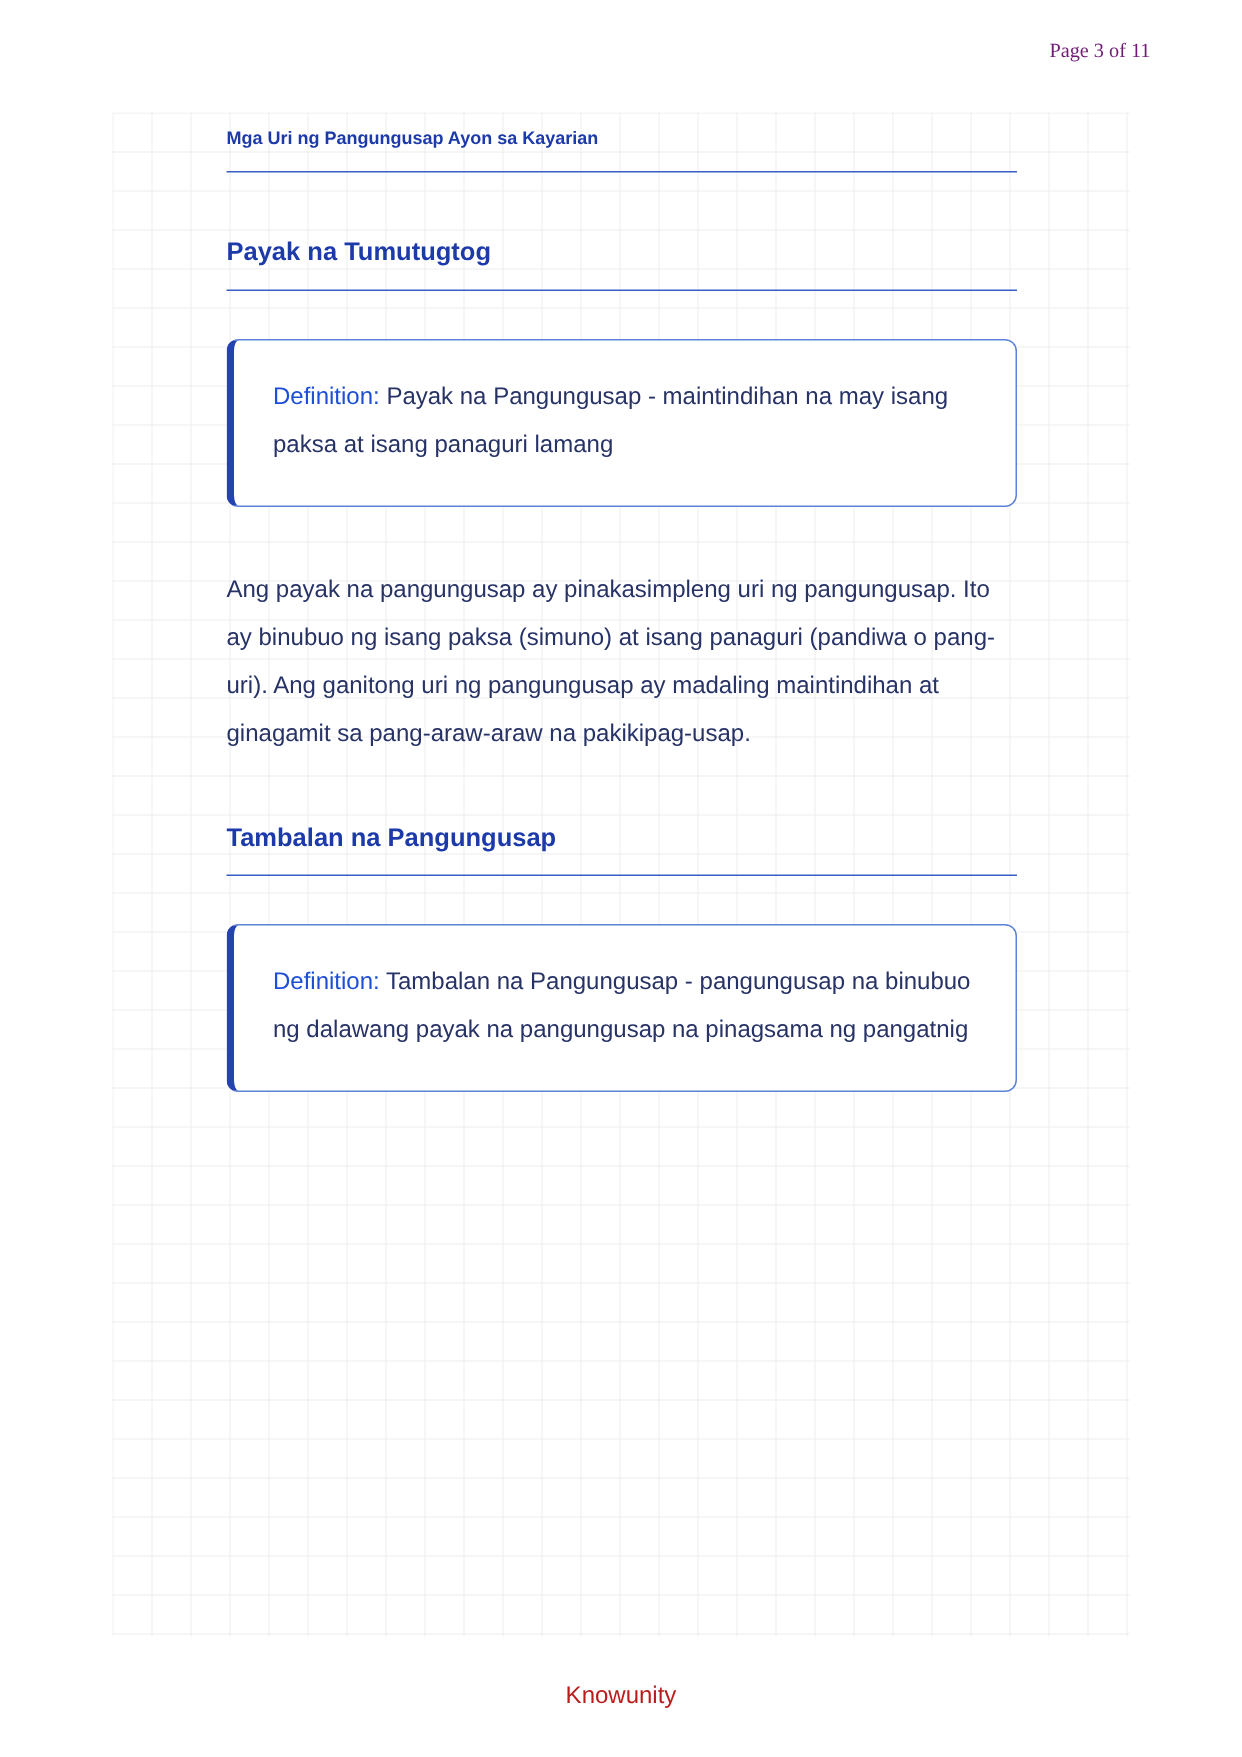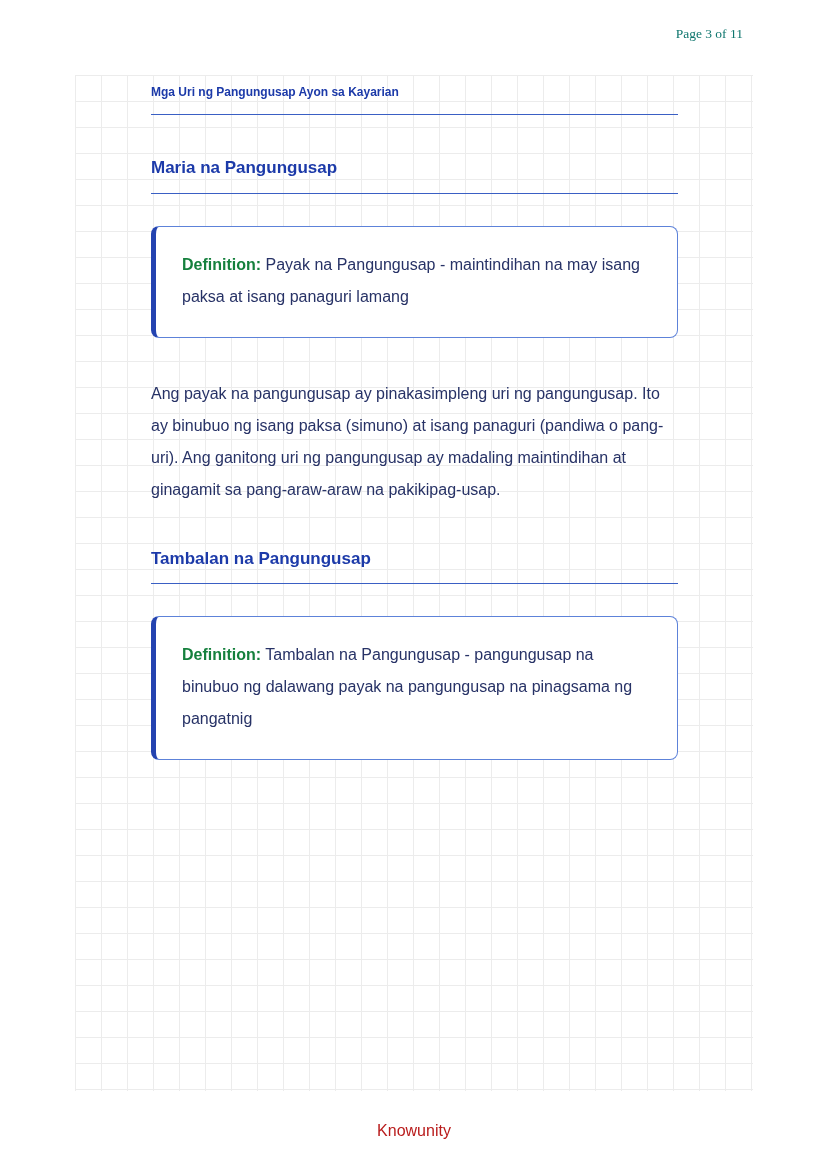--- a/index.html
+++ b/index.html
@@ -4,23 +4,23 @@
 <style>
   * { margin:0; padding:0; box-sizing:border-box; }
   html,body { background:#ffffff; }
   body {
     width:828px; height:1171px;
     position:relative;
     font-family:"Liberation Sans","DejaVu Sans",sans-serif;
     overflow:hidden;
   }
   .page-indicator {
-    position:absolute; top:26px; right:85px;
+    position:absolute; top:26px; right:61px;
     font-family:"Liberation Serif","DejaVu Serif",serif;
-    font-size:13.5px; color:#0f766e;text-align:right;
+    font-size:13.5px; color:#701a75;text-align:right;
   }
   .grid-panel {
     position:absolute; left:75px; top:75px;
     width:678px; height:1016px;
     background-image:
       linear-gradient(to right, #ececec 1px, transparent 1px),
       linear-gradient(to bottom, #ececec 1px, transparent 1px);
     background-size:26px 26px;
     background-position:0 0;
   }
@@ -44,21 +44,21 @@
   }
   .callout-box {
     margin-top:32px;
     background:#ffffff;
     border:1px solid #5d82d9;
     border-left:5px solid #2443b0;
     border-radius:8px;
     padding:22px 25px 24px 26px;
     line-height:2;
   }
-  .callout-label { font-weight:bold; color:#15803d; }
+  .callout-label { font-weight:normal; color:#1d4ed8; }
   .body-paragraph {
     margin-top:40px;
     line-height:2;
   }
   ul.example-list { list-style:none; margin-top:2px; }
   ul.example-list li { line-height:2.05; }
   ul.example-list li::before { content:"\2022\00a0"; }
   .section-2 { margin-top:46px; }
   .footer-brand {
     position:absolute; left:0; right:0; top:1122px;
@@ -69,21 +69,21 @@
 </head>
 <body>
 
 <div class="page-indicator">Page 3 of 11</div>
 
 <div class="grid-panel">
   <div class="content">
 
     <h1 class="main-title">Mga Uri ng Pangungusap Ayon sa Kayarian</h1>
 
-    <h2 class="section-heading">Maria na Pangungusap</h2>
+    <h2 class="section-heading">Payak na Tumutugtog</h2>
 
     <div class="callout-box">
       <p><span class="callout-label">Definition:</span><span> Payak na Pangungusap - maintindihan na may isang paksa at isang panaguri lamang</span></p>
     </div>
 
     <p class="body-paragraph">Ang payak na pangungusap ay pinakasimpleng uri ng pangungusap. Ito ay binubuo ng isang paksa (simuno) at isang panaguri (pandiwa o pang-uri). Ang ganitong uri ng pangungusap ay madaling maintindihan at ginagamit sa pang-araw-araw na pakikipag-usap.</p>
 
 
     <h2 class="section-heading section-2">Tambalan na Pangungusap</h2>
 

